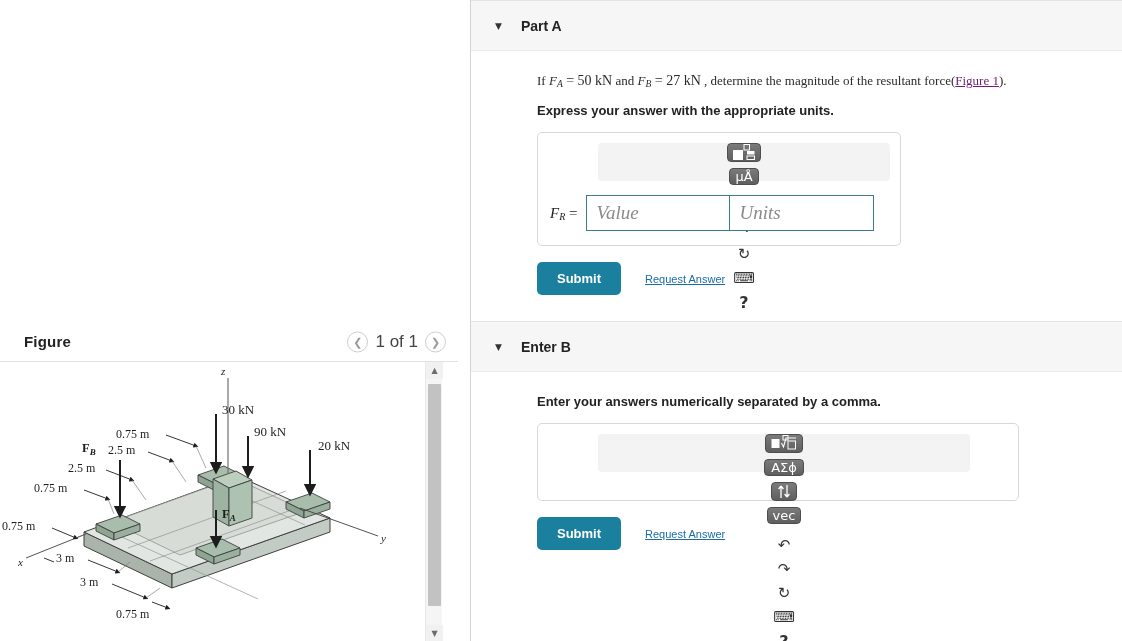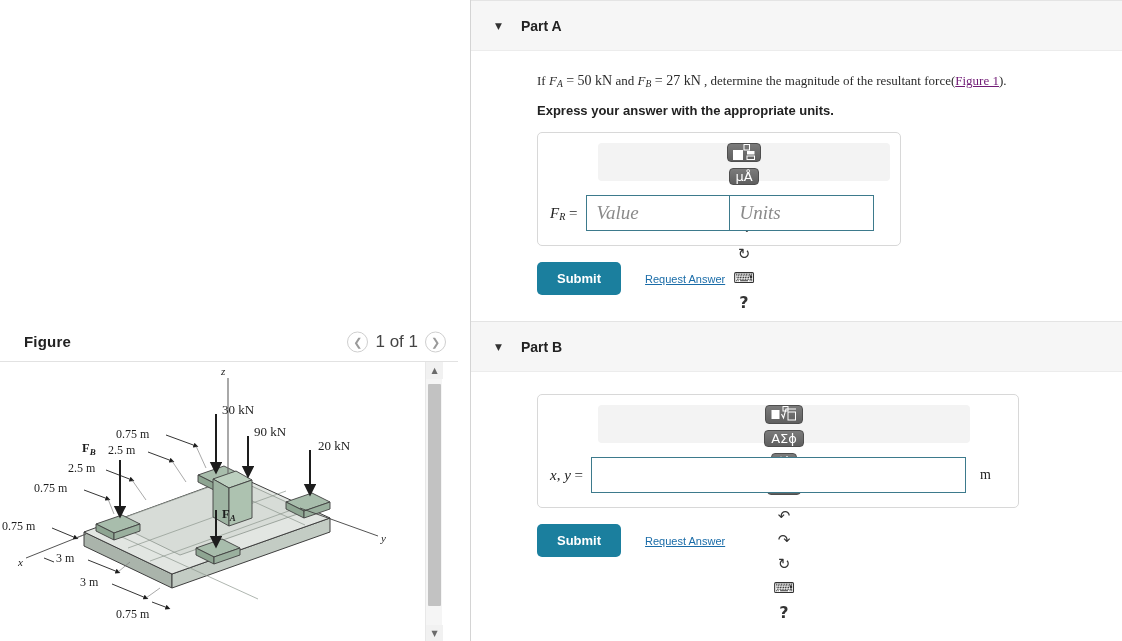--- a/index.html
+++ b/index.html
@@ -365,26 +365,27 @@
           <span class="link-request">Request Answer</span>
         </div>
 
       </div>
     </div>
 
     <div class="part-block" style="margin-top:26px;">
 
       <div class="part-header">
         <span class="part-caret">▼</span>
-        <span class="part-title">Part B</span>
+        <span class="part-title">Enter B</span>
       </div>
 
       <div class="part-body">
 
 
+        <div class="q-instruct">Enter your answers numerically separated by a comma.</div>
 
         <div class="answer-box ans-b">
 
           <div class="mathbar bar-b">
             <div class="mb-btn" style="min-width:36px;">
               <svg width="26" height="17" viewBox="0 0 26 17">
                 <rect x="0.5" y="4" width="8" height="9" fill="#ffffff"></rect>
                 <rect x="12" y="0.5" width="5" height="4.5" fill="none" stroke="#ffffff"></rect>
                 <path d="M10.5,8 L12.5,12 L15,3 L25,3" fill="none" stroke="#ffffff" stroke-width="1.1"></path>
                 <rect x="17" y="6" width="7.5" height="8" fill="none" stroke="#ffffff"></rect>
@@ -399,25 +400,20 @@
             </div>
             <div class="mb-btn" style="min-width:34px;">vec</div>
             <div class="mb-gap"></div>
             <div class="mb-icon">↶</div>
             <div class="mb-icon">↷</div>
             <div class="mb-icon">↻</div>
             <div class="mb-icon">⌨</div>
             <div class="mb-icon help">?</div>
           </div>
 
-          <div class="field-row">
-            <span class="field-label"><span>x</span><span class="eq">, </span><span>y</span><span class="eq"> =</span></span>
-            <input class="inp inp-xy" type="text" style="">
-            <span class="unit-suffix">m</span>
-          </div>
         </div>
 
         <div class="actions">
           <button class="btn-submit">Submit</button>
           <span class="link-request">Request Answer</span>
         </div>
 
       </div>
     </div>
 

